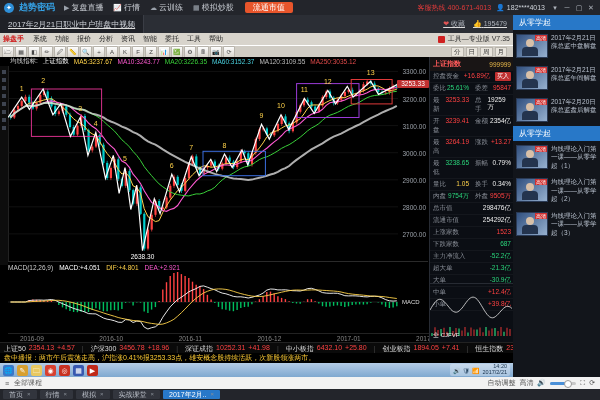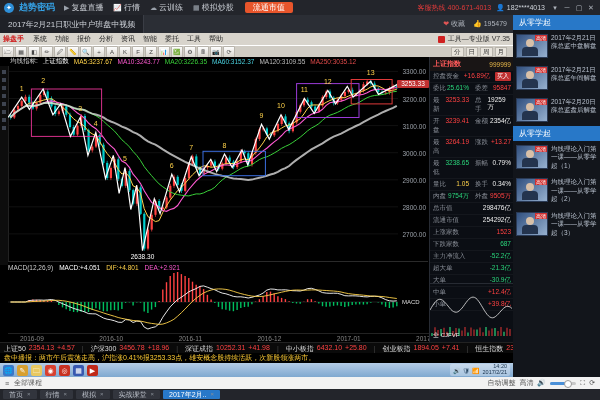--- a/index.html
+++ b/index.html
@@ -14,21 +14,21 @@
   .menu-item{color:#c9cdd4;display:flex;gap:2px;padding:0 5px;cursor:pointer;align-items:center;}
   .menu-item .mi{font-size:7px;color:#9aa1ab;}
   .featured{background:#e8552b;color:#fff;border:none;border-radius:2px;font-size:8px;height:11px;
             line-height:11px;padding:0 8px;margin-left:2px;cursor:pointer;font-family:inherit;}
   .tb-right{margin-left:auto;display:flex;align-items:center;gap:5px;}
   .hotline{color:#e03a3a;font-size:7px;}
   .user{color:#cfd3da;font-size:7px;display:flex;align-items:center;gap:2px;}
   .winbtn{width:10px;height:10px;line-height:10px;text-align:center;color:#aeb3bb;font-size:7px;cursor:pointer;}
   
   .subbar{position:absolute;top:15px;left:0;width:513px;height:18px;background:#2b2e35;
-          display:flex;align-items:center;z-index:20;}
+          display:flex;align-items:center;z-index:20;text-decoration:underline;}
   .vtab{background:#1f2127;height:100%;display:flex;align-items:center;padding:0 8px;font-size:8px;
         color:#cfd3da;border-right:1px solid #3a3d45;}
   .sub-right{margin-left:auto;display:flex;gap:8px;font-size:7px;color:#aeb3bb;padding-right:6px;align-items:center;}
   .heart{color:#e05555;} .thumb{color:#4aa3e0;}
   
   .sidebar{position:absolute;top:15px;right:0;width:87px;bottom:23px;background:#12151b;font-size:7px;overflow:hidden;}
   .side-header{height:15px;background:#2878c8;color:#fff;line-height:15px;padding-left:6px;font-size:8px;}
   .vitem{display:flex;gap:3px;padding:4px 3px;cursor:pointer;}
   .vthumb{width:30px;height:22px;flex:none;background:linear-gradient(135deg,#31507f,#96b0cf);
           position:relative;border:1px solid #2a3a55;overflow:hidden;}

